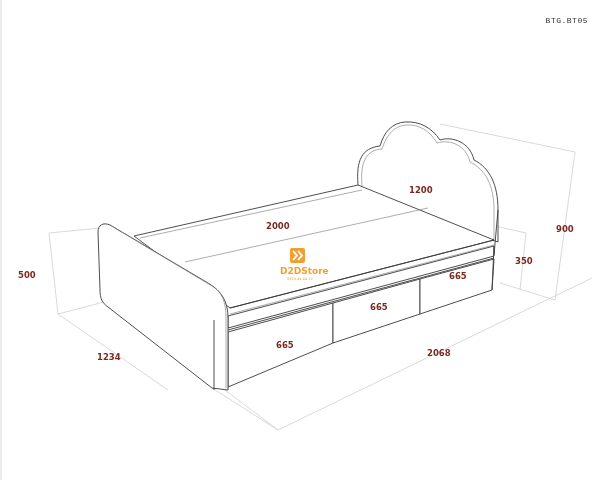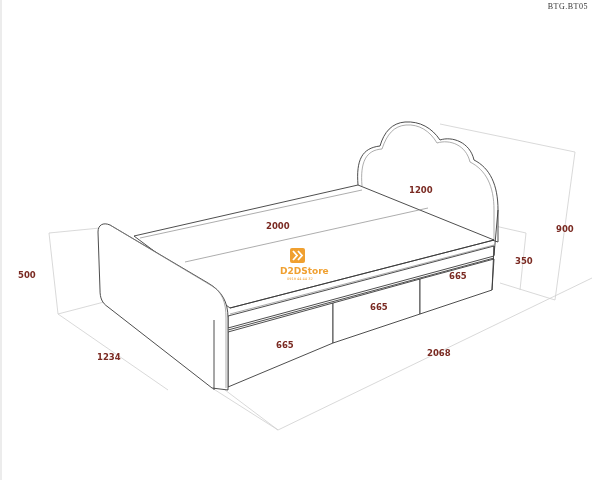--- a/index.html
+++ b/index.html
@@ -1,18 +1,18 @@
 <!DOCTYPE html>
 <html><head>
   <meta charset="utf-8">
   <style>
     html, body { margin: 0; padding: 0; background: #ffffff; }
     body { width: 600px; height: 480px; position: relative; overflow: hidden; font-family: "DejaVu Sans", sans-serif; }
     .left-border { position: absolute; left: 0; top: 0; width: 2px; height: 480px; background: #ececec; }
-    .code { position: absolute; right: 12px; top: 2px; font-size: 8px; letter-spacing: 0.5px; color: #333; font-family: Liberation Serif, serif; }
+    .code { position: absolute; right: 12px; top: 16px; font-size: 8px; letter-spacing: 0.5px; color: #333; font-family: Liberation Mono, monospace; }
     svg { position: absolute; left: 0; top: 0; }
     .dim { font-size: 8.5px; font-weight: bold; fill: #7a2a22; font-family: "DejaVu Sans", sans-serif; }
     .dimline { stroke: #cfcfcf; stroke-width: 0.8; fill: none; }
     .edge { stroke: #3a3a3a; stroke-width: 0.9; fill: none; }
     .edge-light { stroke: #8a8a8a; stroke-width: 0.7; fill: none; }
     .face { fill: #ffffff; stroke: #3a3a3a; stroke-width: 0.9; }
     .logo-text { font-size: 9px; font-weight: bold; fill: #f0a030; font-family: "DejaVu Sans", sans-serif; }
     .logo-sub { font-size: 3.5px; fill: #f0a030; font-family: "DejaVu Sans", sans-serif; }
   </style>
 </head>

